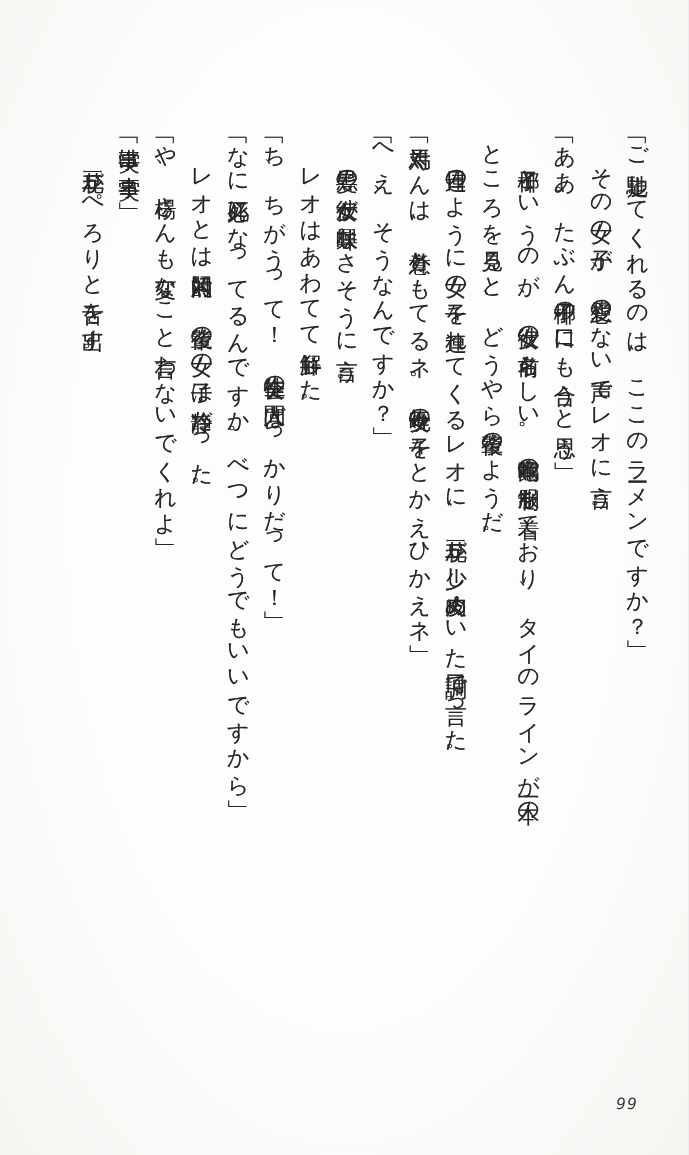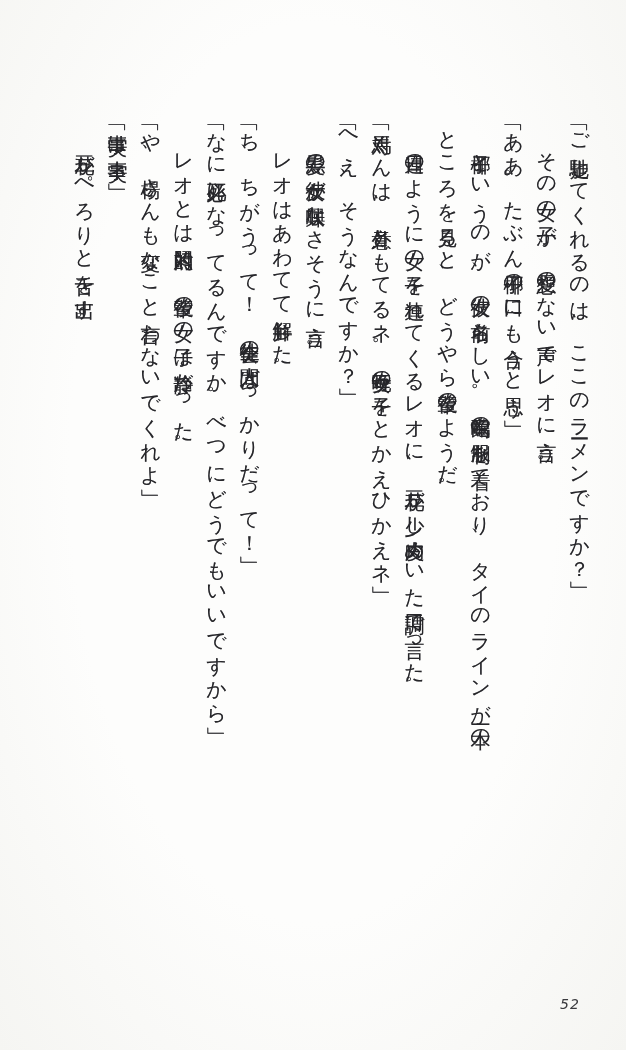--- a/index.html
+++ b/index.html
@@ -63,14 +63,14 @@
       <div class="text-line">「へえ、そうなんですか？」</div>
       <div class="text-line indent">黒髪の彼女が興味なさそうに言う。</div>
       <div class="text-line indent">レオはあわてて弁解した。</div>
       <div class="text-line">「ち、ちがうって！　生徒会の人間ばっかりだって！」</div>
       <div class="text-line">「なに必死になってるんですか。べつにどうでもいいですから」</div>
       <div class="text-line indent">レオとは対照的に、後輩の女の子は冷静だった。</div>
       <div class="text-line">「や、楊さんも変なこと言わないでくれよ」</div>
       <div class="text-line">「事実は事実ネ」</div>
       <div class="text-line indent">豆花がぺろりと舌を出す。</div>
     </div>
-  <div class="page-number">52</div>
+  <div class="page-number">99</div>
 </div>
 
 </body></html>

